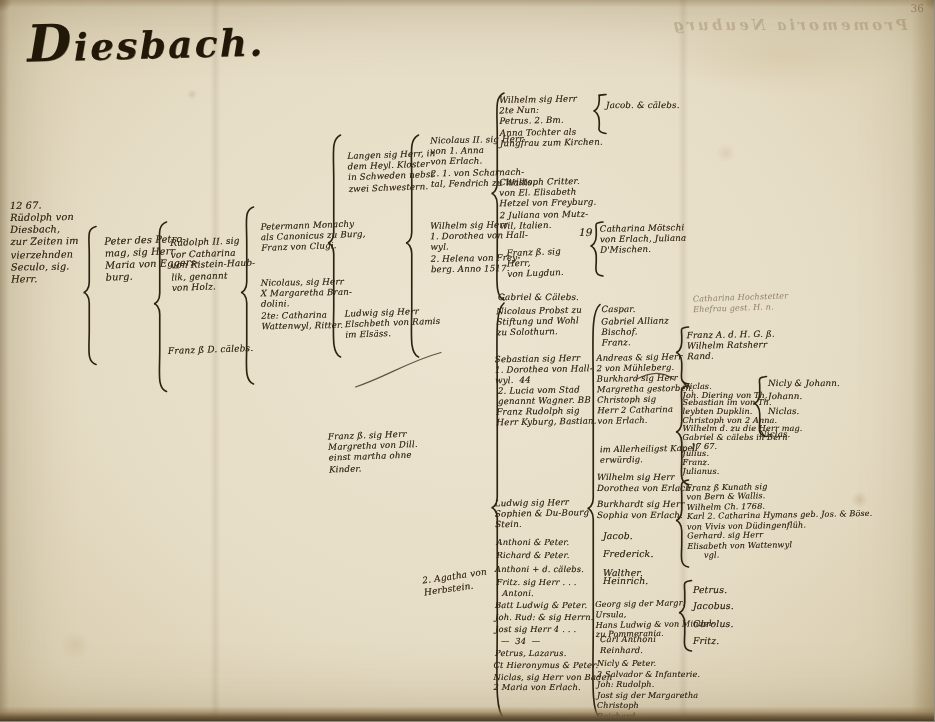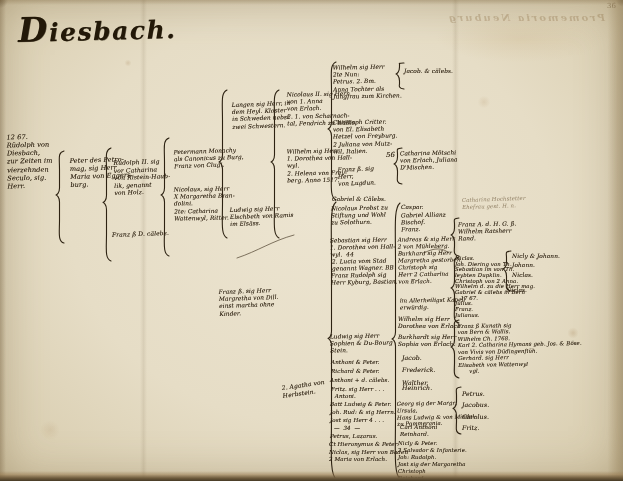--- a/index.html
+++ b/index.html
@@ -144,21 +144,21 @@
       <div class="entry" style="left: 330px; top: 417px; font-size: 5.6px;">Jost sig Herr 4 . . .</div>
       <div class="entry" style="left: 334px; top: 425px; font-size: 5.6px;">—  34  —</div>
       <div class="entry" style="left: 330px; top: 433px; font-size: 5.6px;">Petrus, Lazarus.</div>
       <div class="entry" style="left: 329px; top: 441px; font-size: 5.6px;">Ct Hieronymus &amp; Peter.</div>
       <div class="entry" style="left: 329px; top: 449px; font-size: 5.6px;">Niclas, sig Herr von Baden
 2 Maria von Erlach.</div>
       <div class="entry" style="left: 404px; top: 68px; font-size: 5.8px;">Jacob. &amp; cälebs.</div>
       <div class="entry" style="left: 400px; top: 150px; font-size: 5.8px; transform: rotate(-1deg);">Catharina Mötschi
 von Erlach, Juliana
 D'Mischen.</div>
-      <div class="entry" style="left: 386px; top: 151px; font-size: 7px;">56</div>
+      <div class="entry" style="left: 386px; top: 151px; font-size: 7px;">19</div>
       <div class="entry" style="left: 401px; top: 204px; font-size: 5.8px;">Caspar.</div>
       <div class="entry" style="left: 401px; top: 212px; font-size: 5.8px; transform: rotate(-1deg);">Gabriel Allianz
 Bischof.
 Franz.</div>
       <div class="entry" style="left: 398px; top: 236px; font-size: 5.6px; transform: rotate(-1deg);">Andreas &amp; sig Herr
 2 von Mühleberg.
 Burkhard sig Herr
 Margretha gestorben.
 Christoph sig
 Herr 2 Catharina

